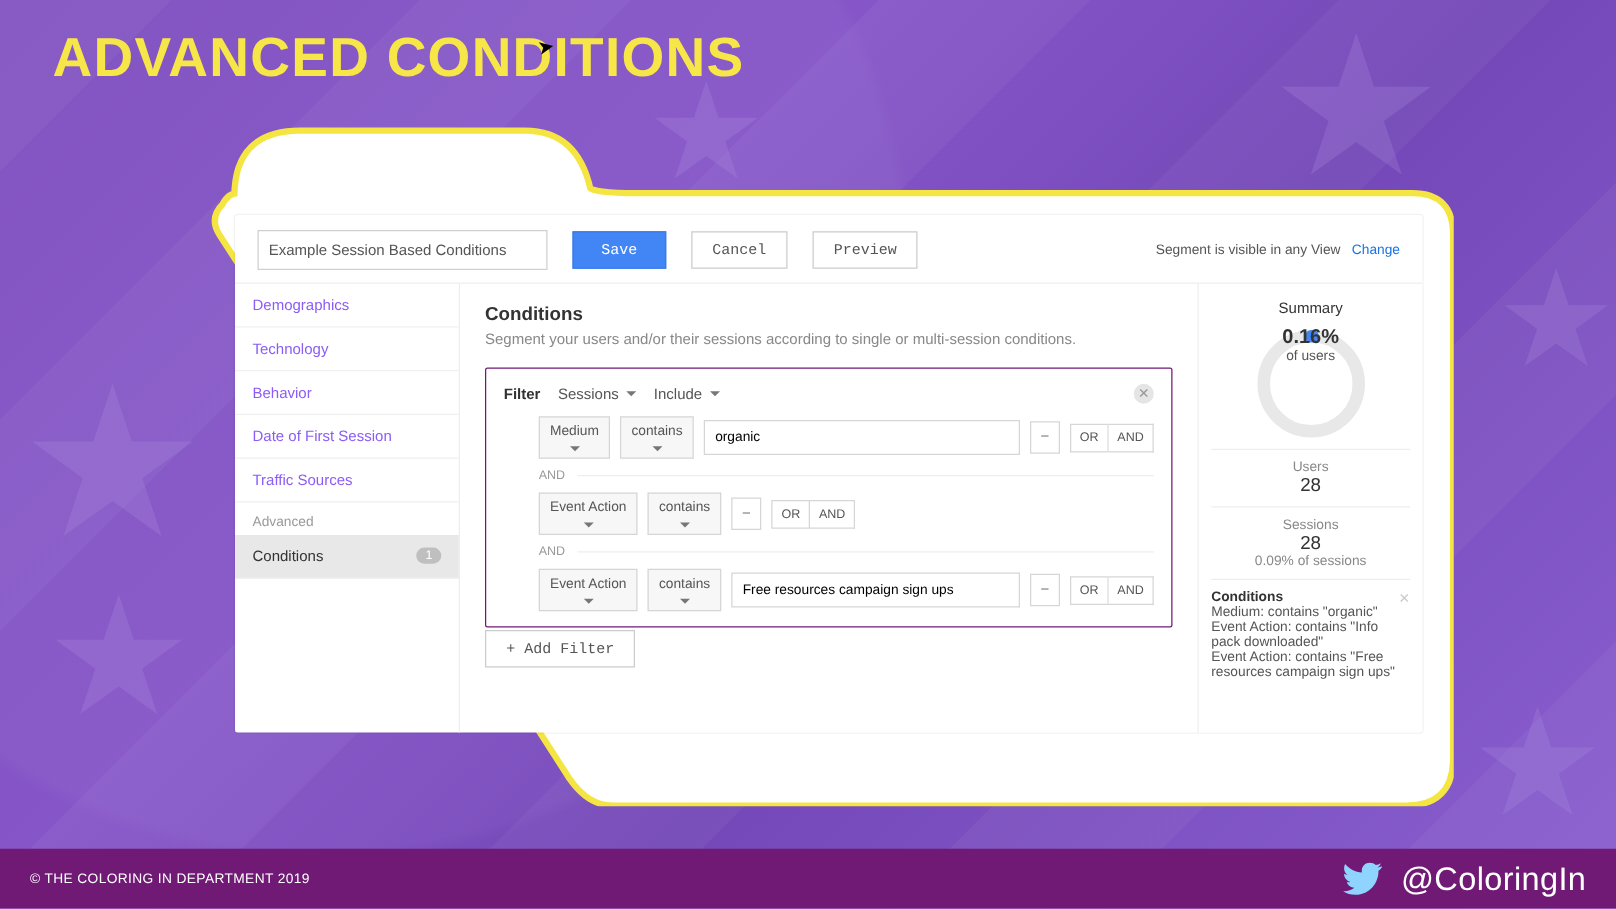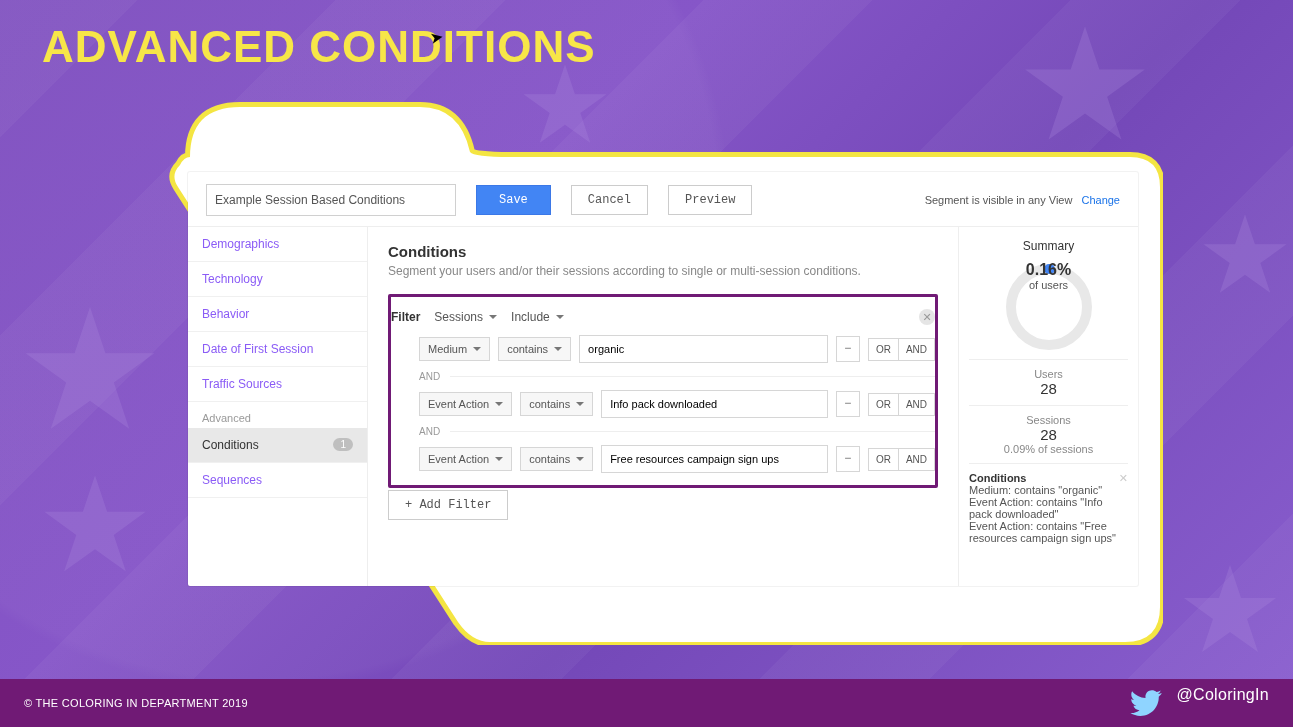--- a/index.html
+++ b/index.html
@@ -44,21 +44,21 @@
     background: #fff; border-radius: 2px; overflow: hidden;
     box-shadow: 0 0 0 1px rgba(0,0,0,0.05);
   }
 
   
   .ga-topbar {
     display:flex; align-items:center; gap:20px;
     padding: 12px 18px 10px; border-bottom: 1px solid #eee;
   }
   .segname-input {
-    width: 250px; height: 30px; border:1px solid #d0d0d0; padding: 15px 8px;
+    width: 232px; height: 30px; border:1px solid #d0d0d0; padding: 15px 8px;
     font-size: 12px; color:#555;
   }
   .btn { height:30px; padding:0 16px; font-size:12px; border:1px solid #ccc; background:#fff; cursor:pointer; color:#555;font-family:Liberation Mono, monospace; }
   .btn.primary { background:#4285f4; color:#fff; border-color:#3b78e7; font-weight:500; padding:0 22px;}
   .visibility { margin-left:auto; font-size:11px; color:#555; }
   .visibility a { color:#1a73e8; text-decoration:none; margin-left:6px; }
 
   .ga-body { display:flex; height: calc(100% - 53px); }
   .ga-sidebar { width:180px; border-right:1px solid #eee; font-size:12px; }
   .ga-sidebar .item { padding:10px 14px; border-bottom:1px solid #f0f0f0; color:#8b5cf6; cursor:pointer; }
@@ -66,29 +66,29 @@
   .ga-sidebar .item.active { background:#e8e8e8; position:relative; font-weight:500; color:#333; }
   .ga-sidebar .item.active::after{
     content:""; position:absolute; right:-9px; top:50%; margin-top:-9px;
     border:9px solid transparent; border-left-color:#e8e8e8;
   }
   .badge { float:right; background:#bfbfbf; color:#fff; border-radius:9px; font-size:10px; padding:1px 7px; }
 
   .ga-main { flex:1; padding:16px 20px; overflow:auto; font-size:12px; color:#555;}
   .ga-main h2 { font-size:15px; color:#333; font-weight:700; margin-bottom:4px;}
   .ga-main .sub { color:#888; margin-bottom:16px; }
-  .filter-card { border:3px solid #701a75; border-radius:2px; padding:12px 0 4px; }
+  .filter-card { border:1px solid #701a75; border-radius:2px; padding:12px 14px 4px; }
   .filter-head { display:flex; align-items:center; gap:14px; margin-bottom:10px; }
   .filter-head .lbl { font-weight:700; color:#333; }
   .dd { display:inline-flex; align-items:center; gap:6px; font-size:12px; color:#555; cursor:pointer; }
   .caret { width:0;height:0;border-left:4px solid transparent;border-right:4px solid transparent;border-top:4px solid #777; }
   .close-x { margin-left:auto; width:16px;height:16px; border-radius:50%; background:#e5e5e5; color:#999; font-size:11px; line-height:16px; text-align:center; cursor:pointer;}
 
   .cond-row { display:flex; align-items:center; gap:8px; margin:8px 0 8px 28px; }
-  .chip { border:1px solid #d6d6d6; background:#f7f7f7; padding:5px 8px; font-size:11px; display:inline-flex; align-items:center; gap:6px; cursor:pointer;}
+  .chip { border:1px solid #d6d6d6; background:#f7f7f7; padding:5px 8px; font-size:11px; display:inline-flex; align-items:center; gap:6px; cursor:pointer;flex-direction:column;}
   .val-input { border:1px solid #d6d6d6; height:28px; padding:0 8px; font-size:11px; flex:1; min-width:180px; }
   .minus { width:24px;height:26px;border:1px solid #d6d6d6;background:#fff;text-align:center;line-height:22px;color:#777;cursor:pointer;}
   .orand { display:flex; }
   .orand span{ border:1px solid #d6d6d6; padding:5px 7px; font-size:10px; color:#555; background:#fff; cursor:pointer;}
   .orand span + span { border-left:none;}
   .and-sep { display:flex; align-items:center; gap:10px; margin:6px 0 2px 28px; color:#999; font-size:10px;}
   .and-sep .line{ flex:1; height:1px; background:#eee;}
   .addfilter { margin-top:2px; }
 
   .ga-summary { width:180px; border-left:1px solid #eee; padding:12px 10px; font-size:11px; color:#555; text-align:center;}
@@ -103,21 +103,21 @@
   .cond-summary{ text-align:left; border-top:1px solid #eee; padding-top:8px; position:relative;}
   .cond-summary b{ color:#333;}
   .cond-summary .sx{ position:absolute; right:0; top:8px; color:#ccc; cursor:pointer;}
 
   
   .footer {
     position:absolute; left:0; right:0; bottom:0; height:48px;
     background:#701a75; color:#fff; display:flex; align-items:center;
     padding:0 24px; font-size:11px; letter-spacing:0.3px;
   }
-  .footer .right { margin-left:auto; display:flex; gap:14px; font-size:16px;}
+  .footer .right { margin-left:auto; display:flex; align-items:center; gap:14px; font-size:26px;}
   .twitter-icon { width:34px; height:34px; fill:#8fd4ff; }
 
   
   .fake-cursor{ position:absolute; top:28px; left:430px; font-size:16px; color:#000; transform:rotate(-10deg); }
 </style>
 </head>
 <body>
 
 <div class="backdrop">
 
@@ -195,21 +195,20 @@
         <div class="item">Demographics</div>
         <div class="item">Technology</div>
         <div class="item">Behavior</div>
         <div class="item">Date of First Session</div>
         <div class="item">Traffic Sources</div>
         <div class="section-label">Advanced</div>
         <div class="item active">
           <span>Conditions</span>
           <span class="badge">1</span>
         </div>
-        <div class="item">Sequences</div>
       </div>
 
       <div class="ga-main">
         <h2>Conditions</h2>
         <div class="sub">Segment your users and/or their sessions according to single or multi-session conditions.</div>
 
         <div class="filter-card">
           <div class="filter-head">
             <span class="lbl">Filter</span>
             <span class="dd">
@@ -246,21 +245,20 @@
 
           <div class="cond-row">
             <span class="chip">
                 <span>Event Action</span>
                 <span class="caret"></span>
               </span>
             <span class="chip">
                 <span>contains</span>
                 <span class="caret"></span>
               </span>
-            <input class="val-input" value="Info pack downloaded" style="">
             <span class="minus">−</span>
             <span class="orand">
                 <span>OR</span>
                 <span>AND</span>
               </span>
           </div>
           <div class="and-sep">
               <span>AND</span>
               <span class="line"></span>
             </div>

